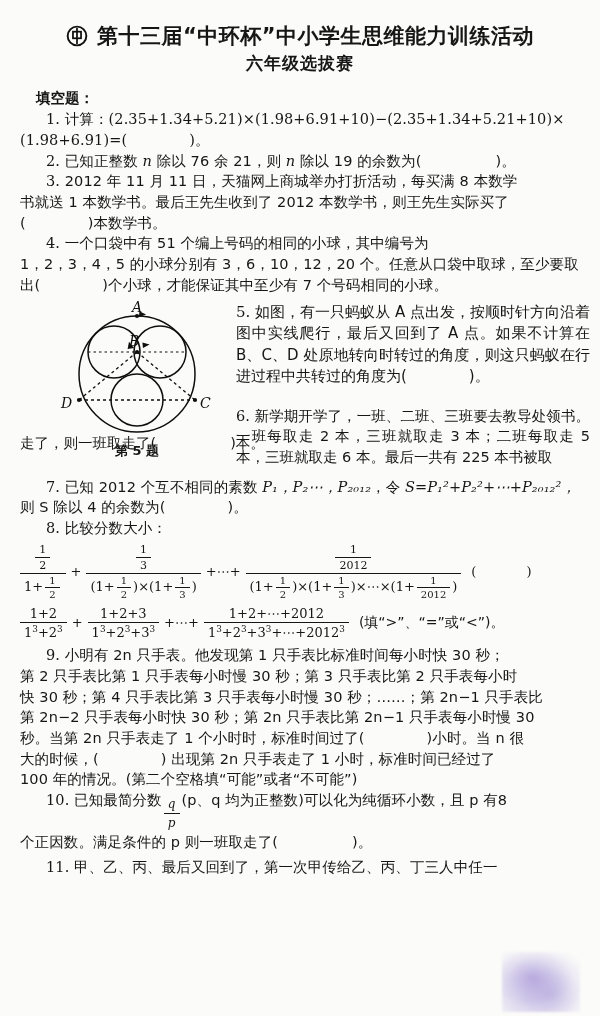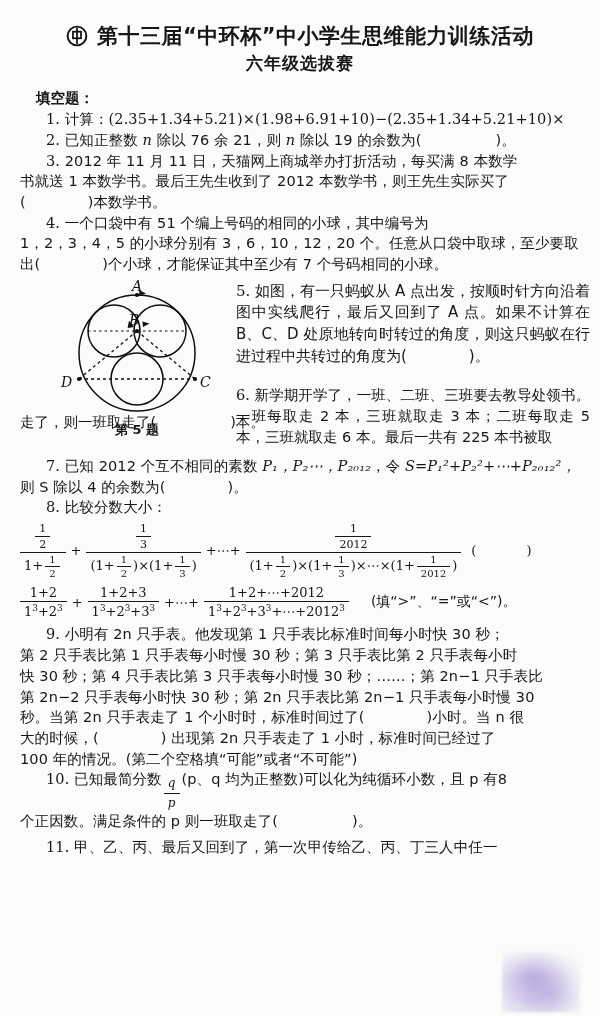--- a/index.html
+++ b/index.html
@@ -145,20 +145,23 @@
     </div>
     <div class="title-line2">六年级选拔赛</div>
   </div>
 
   <div class="section-label">填空题：</div>
 
   <div class="q">
     <span class="indent"></span><span class="num">1.</span>
     <span>计算：</span><span class="num">(2.35+1.34+5.21)×(1.98+6.91+10)−(2.35+1.34+5.21+10)×</span>
   </div>
+  <div class="q">
+    <span class="num">(1.98+6.91)=(</span><span class="sp"></span><span class="num">)。</span>
+  </div>
 
   <div class="q">
     <span class="indent"></span><span class="num">2.</span>
     <span>已知正整数 </span><span class="it">n</span><span> 除以 76 余 21，则 </span><span class="it">n</span><span> 除以 19 的余数为(</span><span class="sp-lg"></span><span>)。</span>
   </div>
 
   <div class="q">
     <span class="indent"></span><span class="num">3.</span>
     <span>2012 年 11 月 11 日，天猫网上商城举办打折活动，每买满 8 本数学</span>
   </div>
@@ -305,21 +308,21 @@
     <span class="op">+</span>
     <span class="frac">
       <span class="top">1+2+3</span>
       <span class="bot">1<sup>3</sup>+2<sup>3</sup>+3<sup>3</sup></span>
     </span>
     <span class="op">+⋯+</span>
     <span class="frac">
       <span class="top">1+2+⋯+2012</span>
       <span class="bot">1<sup>3</sup>+2<sup>3</sup>+3<sup>3</sup>+⋯+2012<sup>3</sup></span>
     </span>
-    <span class="cjk" style="margin-left:20px">(填“&gt;”、“=”或“&lt;”)。</span>
+    <span class="cjk" style="margin-left:8px">(填“&gt;”、“=”或“&lt;”)。</span>
   </div>
 
   <div class="q" style="margin-top:6px;">
     <span class="indent"></span><span class="num">9.</span>
     <span>小明有 2n 只手表。他发现第 1 只手表比标准时间每小时快 30 秒；</span>
   </div>
   <div class="q">第 2 只手表比第 1 只手表每小时慢 30 秒；第 3 只手表比第 2 只手表每小时</div>
   <div class="q">快 30 秒；第 4 只手表比第 3 只手表每小时慢 30 秒；……；第 2n−1 只手表比</div>
   <div class="q">第 2n−2 只手表每小时快 30 秒；第 2n 只手表比第 2n−1 只手表每小时慢 30</div>
   <div class="q">

